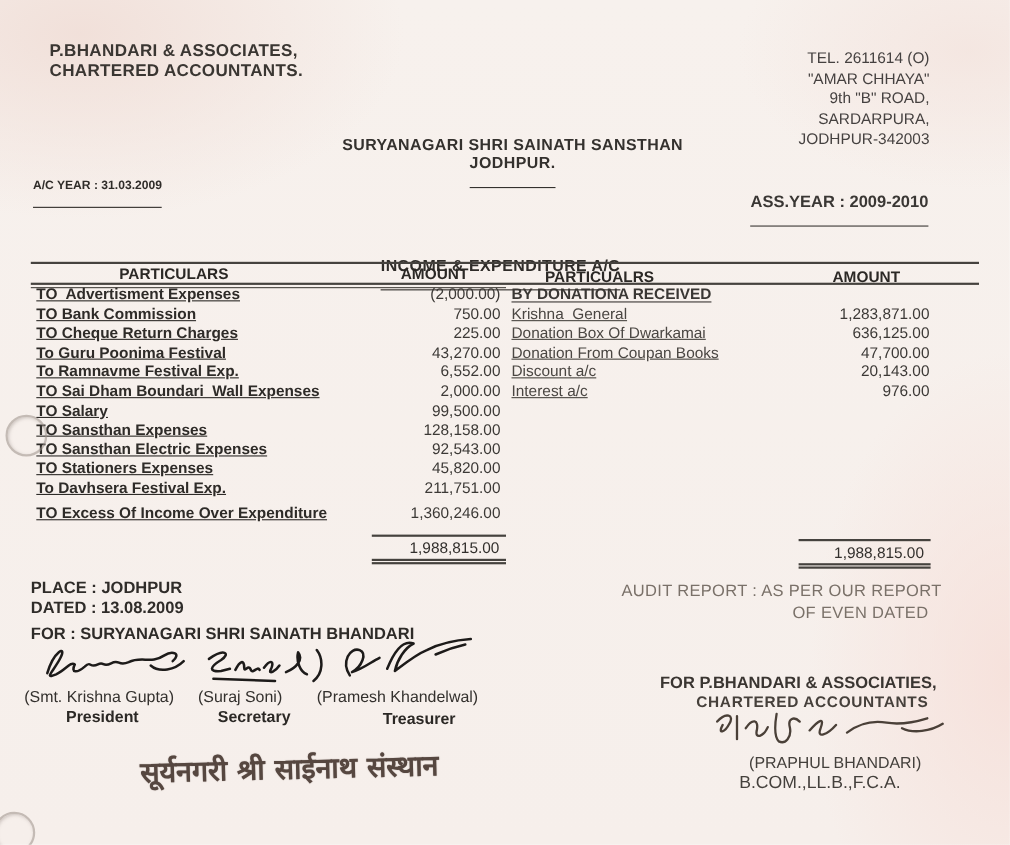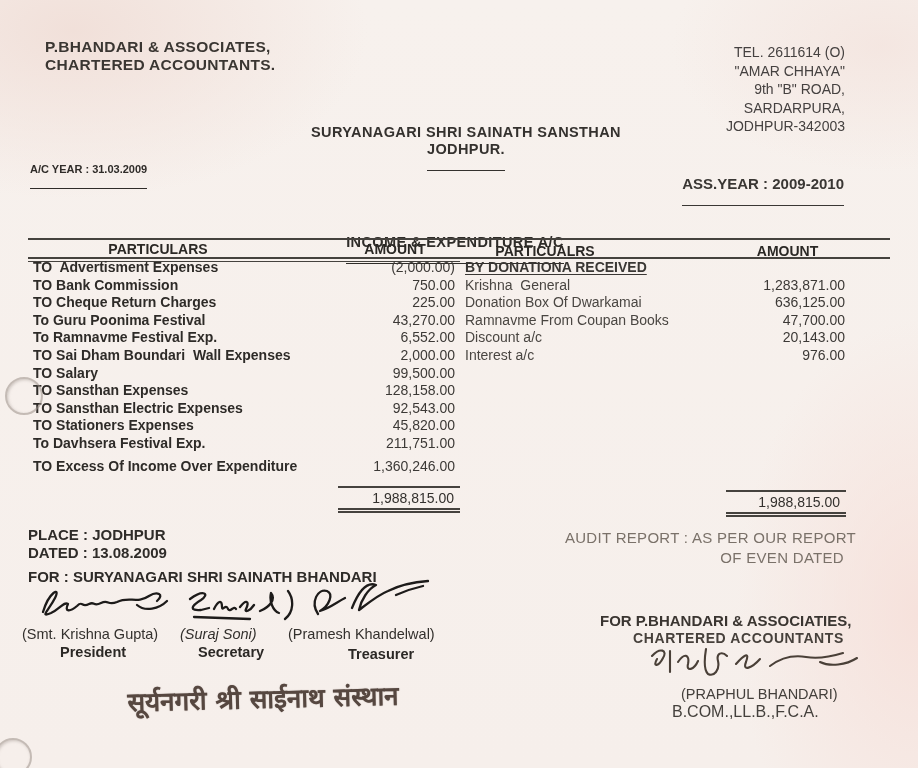--- a/index.html
+++ b/index.html
@@ -25,21 +25,21 @@
   .ac-year     { left:30px; top:163px; font-size:11px; font-weight:bold; color:#2f2c29; }
   .ass-year    { right:74px; top:175px; font-size:15px; font-weight:600; color:#3a3734; }
   .stmt-title  { left:155px; top:202px; width:600px; text-align:center; font-size:14.5px; font-weight:bold; letter-spacing:.4px; color:#2f2c29;margin-top:32px; }
 
   .rule        { background:#45423e; height:2px; }
   .rule.thin   { height:1.5px; }
   .th          { font-size:14px; font-weight:bold; color:#2b2825; text-align:center; }
 
   .rows        { font-size:14px; }
   .row         { display:flex; justify-content:space-between; height:17.6px; line-height:17.6px; white-space:pre; }
-  .row .lbl    { font-weight:bold; color:#2e2b28; }
+  .row .lbl    { font-weight:bold; color:#2e2b28;text-decoration:underline; }
   .row .amt    { color:#3c3936; }
   .rows.right .lbl { font-weight:normal; color:#4a4642; }
   .income-head { font-weight:bold; color:#3a3734; text-decoration:underline; text-underline-offset:2px; height:17.6px; line-height:17.6px; }
 
   .total {
     text-align:right; font-size:14px; color:#33302d;
     border-top:2px solid #45423e; border-bottom:5px double #45423e;
     padding:2px 6px 2px 0;
   }
 
@@ -118,21 +118,21 @@
     <div class="row"><span class="lbl">TO Sansthan Expenses</span><span class="amt">128,158.00</span></div>
     <div class="row"><span class="lbl">TO Sansthan Electric Expenses</span><span class="amt">92,543.00</span></div>
     <div class="row"><span class="lbl">TO Stationers Expenses</span><span class="amt">45,820.00</span></div>
     <div class="row"><span class="lbl">To Davhsera Festival Exp.</span><span class="amt">211,751.00</span></div>
   </div>
 
   <div class="abs rows right" style="left:465px; top:259px; width:380px;">
     <div class="income-head">BY DONATIONA RECEIVED</div>
     <div class="row"><span class="lbl">Krishna  General</span><span class="amt">1,283,871.00</span></div>
     <div class="row"><span class="lbl">Donation Box Of Dwarkamai</span><span class="amt">636,125.00</span></div>
-    <div class="row"><span class="lbl">Ramnavme From Coupan Books</span><span class="amt">47,700.00</span></div>
+    <div class="row"><span class="lbl">Donation From Coupan Books</span><span class="amt">47,700.00</span></div>
     <div class="row"><span class="lbl">Discount a/c</span><span class="amt">20,143.00</span></div>
     <div class="row"><span class="lbl">Interest a/c</span><span class="amt">976.00</span></div>
   </div>
 
   <div class="abs rows" style="left:33px; top:458px; width:422px;">
     <div class="row"><span class="lbl">TO Excess Of Income Over Expenditure</span><span class="amt">1,360,246.00</span></div>
   </div>
 
   <div class="abs total" style="left:338px; top:486px; width:122px;">1,988,815.00</div>
   <div class="abs total" style="left:726px; top:490px; width:120px;">1,988,815.00</div>
@@ -159,21 +159,21 @@
       <path d="M12,13 C26,3 32,8 23,14 C13,20 11,25 23,24 L31,22 M36,23 C40,15 44,13 44,21 C44,26 48,17 50,23 C52,27 56,19 58,23 M62,21 C68,13 72,15 68,23 C66,27 72,25 76,19 M82,25 C92,21 98,13 93,7 C91,15 95,25 101,27 M110,5 C116,13 116,26 107,33 M16,31 L72,33"></path>
     </svg>
   </div>
   <div class="abs sig" style="left:300px; top:576px;">
     <svg width="140" height="46" viewBox="0 0 140 46">
       <path d="M18,38 C10,26 18,12 27,15 C34,18 29,30 20,35 C30,32 37,26 45,22 M52,32 C60,12 68,6 76,9 C68,13 61,24 59,34 C67,28 78,19 88,15 C100,9 114,6 128,5 M96,19 C105,15 114,12 123,10"></path>
     </svg>
   </div>
 
   <div class="abs sign-name" style="left:22px;  top:626px;">(Smt. Krishna Gupta)</div>
-  <div class="abs sign-name" style="left:180px; top:626px;font-style:italic;">(Suraj Soni)</div>
+  <div class="abs sign-name" style="left:180px; top:626px;">(Suraj Soni)</div>
   <div class="abs sign-name" style="left:288px; top:626px;">(Pramesh Khandelwal)</div>
   <div class="abs sign-role" style="left:60px;  top:644px;">President</div>
   <div class="abs sign-role" style="left:198px; top:644px;">Secretary</div>
   <div class="abs sign-role" style="left:348px; top:646px;">Treasurer</div>
 
   <div class="abs for-firm">FOR  P.BHANDARI &amp; ASSOCIATIES,</div>
   <div class="abs firm-type2">CHARTERED ACCOUNTANTS</div>
   <div class="abs sig ca" style="left:640px; top:642px;">
     <svg width="228" height="44" viewBox="0 0 228 44">
       <path d="M12,14 C20,5 28,8 23,16 C19,24 12,26 17,17 M30,9 L30,30 M38,20 C44,11 50,12 48,22 C46,30 54,28 58,19 M66,7 C64,19 64,28 68,32 C74,35 80,28 78,19 C76,11 82,9 87,14 M96,22 C104,13 110,9 106,20 C102,30 112,26 120,17 M130,24 C142,15 154,13 166,15 C178,17 190,15 203,11 M180,20 C190,25 206,23 217,16"></path>

